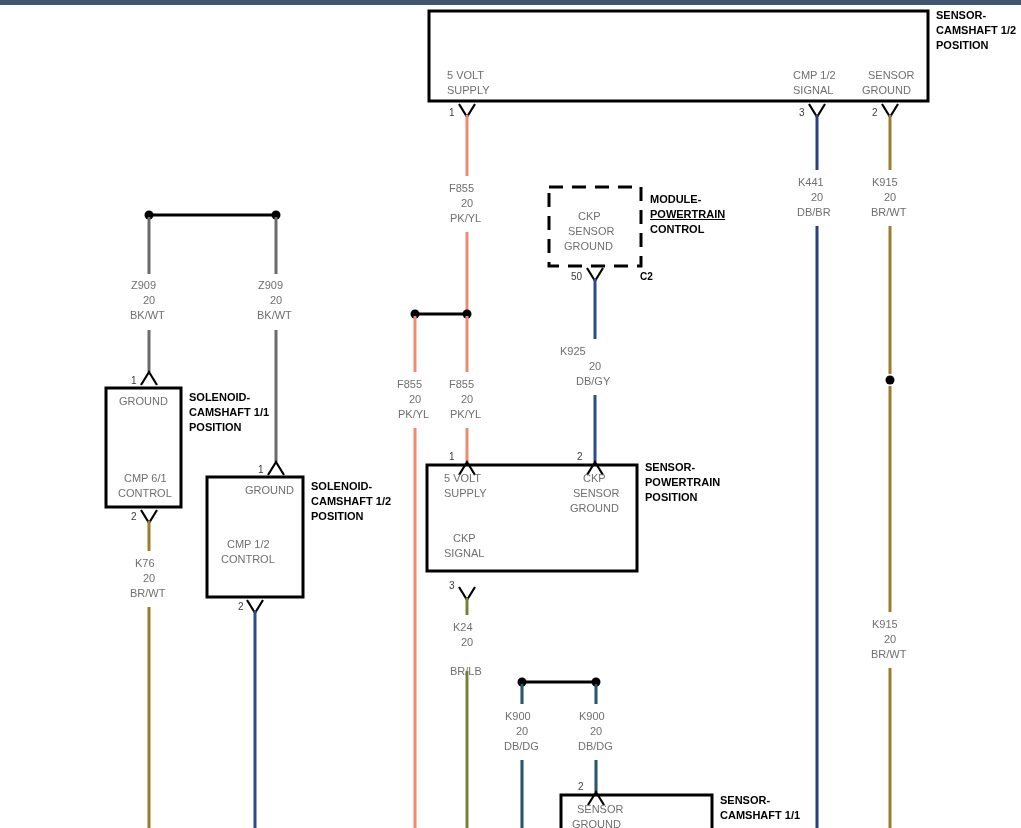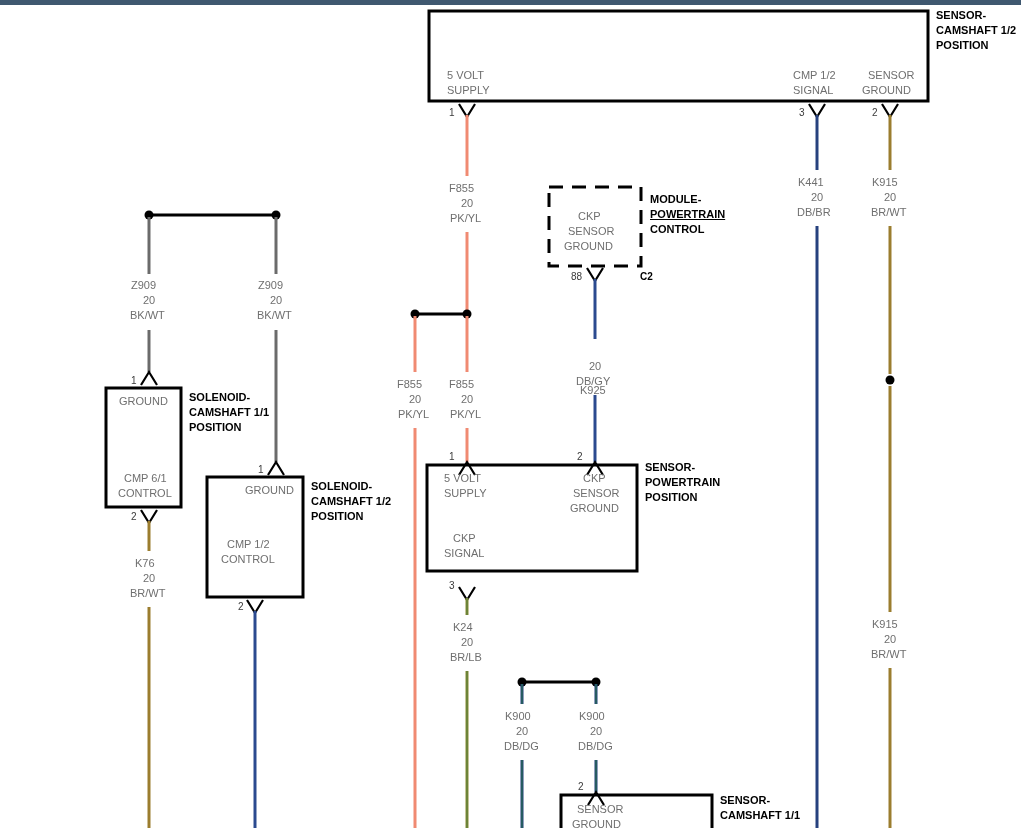--- a/index.html
+++ b/index.html
@@ -128,21 +128,21 @@
   <div class="pin" style="left:872px;top:107px;">2</div>
 
   <div class="lbl" style="left:578px;top:209px;">CKP</div>
   <div class="lbl" style="left:568px;top:224px;">SENSOR</div>
   <div class="lbl" style="left:564px;top:239px;">GROUND</div>
 
   <div class="bold" style="left:650px;top:192px;">MODULE-</div>
   <div class="bold" style="left:650px;top:207px;text-decoration:underline;">POWERTRAIN</div>
   <div class="bold" style="left:650px;top:222px;">CONTROL</div>
 
-  <div class="pin" style="left:571px;top:271px;">88</div>
+  <div class="pin" style="left:571px;top:271px;">50</div>
   <div class="pin b" style="left:640px;top:271px;">C2</div>
 
   <div class="pin" style="left:131px;top:375px;">1</div>
   <div class="lbl" style="left:119px;top:394px;">GROUND</div>
   <div class="lbl" style="left:124px;top:471px;">CMP 6/1</div>
   <div class="lbl" style="left:118px;top:486px;">CONTROL</div>
   <div class="pin" style="left:131px;top:511px;">2</div>
 
   <div class="bold" style="left:189px;top:390px;">SOLENOID-</div>
   <div class="bold" style="left:189px;top:405px;">CAMSHAFT 1/1</div>
@@ -199,27 +199,27 @@
   <div class="lbl" style="left:450px;top:211px;">PK/YL</div>
 
   <div class="lbl" style="left:397px;top:377px;">F855</div>
   <div class="lbl" style="left:409px;top:392px;">20</div>
   <div class="lbl" style="left:398px;top:407px;">PK/YL</div>
 
   <div class="lbl" style="left:449px;top:377px;">F855</div>
   <div class="lbl" style="left:461px;top:392px;">20</div>
   <div class="lbl" style="left:450px;top:407px;">PK/YL</div>
 
-  <div class="lbl" style="left:580px;top:344px;margin-top:39px;">K925</div>
+  <div class="lbl" style="left:560px;top:344px;">K925</div>
   <div class="lbl" style="left:589px;top:359px;">20</div>
   <div class="lbl" style="left:576px;top:374px;">DB/GY</div>
 
   <div class="lbl" style="left:453px;top:620px;">K24</div>
   <div class="lbl" style="left:461px;top:635px;">20</div>
-  <div class="lbl" style="left:450px;top:650px;text-align:right;">BR/LB</div>
+  <div class="lbl" style="left:450px;top:664px;text-align:right;">BR/LB</div>
 
   <div class="lbl" style="left:505px;top:709px;">K900</div>
   <div class="lbl" style="left:516px;top:724px;">20</div>
   <div class="lbl" style="left:504px;top:739px;">DB/DG</div>
 
   <div class="lbl" style="left:579px;top:709px;">K900</div>
   <div class="lbl" style="left:590px;top:724px;">20</div>
   <div class="lbl" style="left:578px;top:739px;">DB/DG</div>
 
   <div class="lbl" style="left:798px;top:175px;">K441</div>

